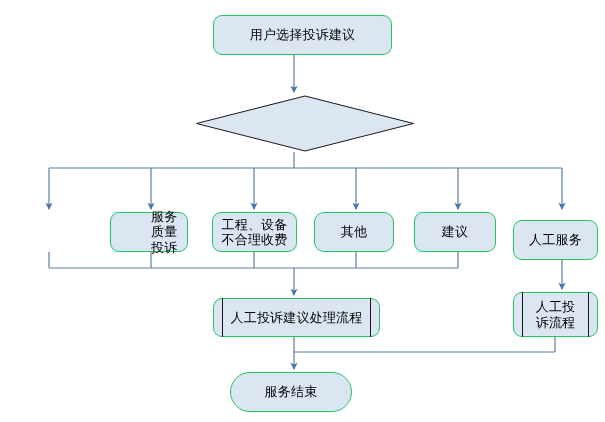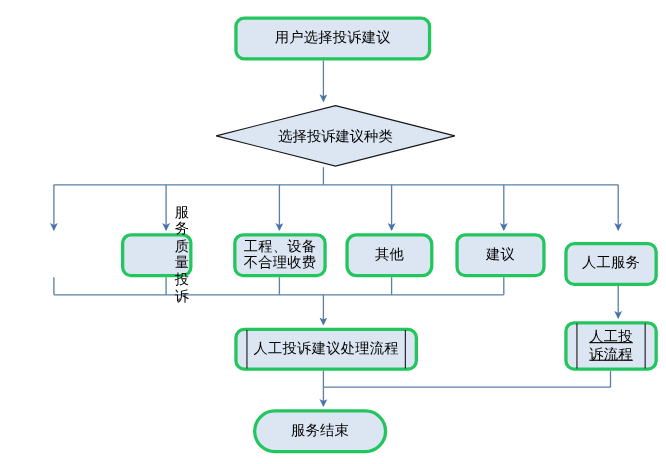--- a/index.html
+++ b/index.html
@@ -23,25 +23,25 @@
     left: 0;
     top: 0;
     width: 605px;
     height: 422px;
     pointer-events: none;
   }
   .node {
     position: absolute;
     box-sizing: border-box;
     background: #dce6f2;
-    border: 3px solid #22c55e;
+    border: 1px solid #22c55e;
     display: flex;
     align-items: center;
     justify-content: center;
-    text-align: right;
+    text-align: left;
     color: #000000;
     font-size: 13px;
     line-height: 1.18;
     letter-spacing: 0.2px;
     z-index: 3;
   }
   .terminator {
     border-radius: 999px;
   }
   .rrect {
@@ -128,25 +128,24 @@
   </svg>
 
   <div class="node rrect" style="left:213px; top:15px; width:179px; height:40px;">
     <span class="nlabel">用户选择投诉建议</span>
   </div>
 
   <div class="diamond" style="left:195px; top:95px; width:220px; height:57px;">
     <svg width="220" height="57" viewBox="0 0 220 57">
       <polygon points="110,1 218.5,28.5 110,56 1.5,28.5" fill="#dce6f2" stroke="#16181c" stroke-width="1"></polygon>
     </svg>
-    <span class="dtext">选择投诉建议种类</span>
   </div>
 
 
-  <div class="node rrect" style="left:110px; top:212px; width:65px; height:40px;padding-left:40px;">
+  <div class="node rrect" style="left:110px; top:212px; width:78px; height:40px;padding-left:40px;">
     <span class="nlabel">服务质量
 投诉</span>
   </div>
 
   <div class="node rrect" style="left:212px; top:212px; width:85px; height:40px;">
     <span class="nlabel">工程、设备
 不合理收费</span>
   </div>
 
   <div class="node rrect" style="left:314px; top:212px; width:80px; height:40px;border-radius:10px;">
@@ -160,21 +159,21 @@
   <div class="node rrect" style="left:513px; top:220px; width:85px; height:40px;">
     <span class="nlabel">人工服务</span>
   </div>
 
   <div class="node predef" style="left:213px; top:298px; width:167px; height:39px;">
     <span class="bar left"></span>
     <span class="bar right"></span>
     <span class="ptext nlabel">人工投诉建议处理流程</span>
   </div>
 
-  <div class="node predef" style="left:513px; top:292px; width:85px; height:45px;text-decoration:underline;">
+  <div class="node predef" style="left:513px; top:292px; width:85px; height:45px;">
     <span class="bar left"></span>
     <span class="bar right"></span>
     <span class="ptext nlabel">人工投
 诉流程</span>
   </div>
 
   <div class="node terminator" style="left:230px; top:372px; width:122px; height:40px;">
     <span class="nlabel">服务结束</span>
   </div>
 

